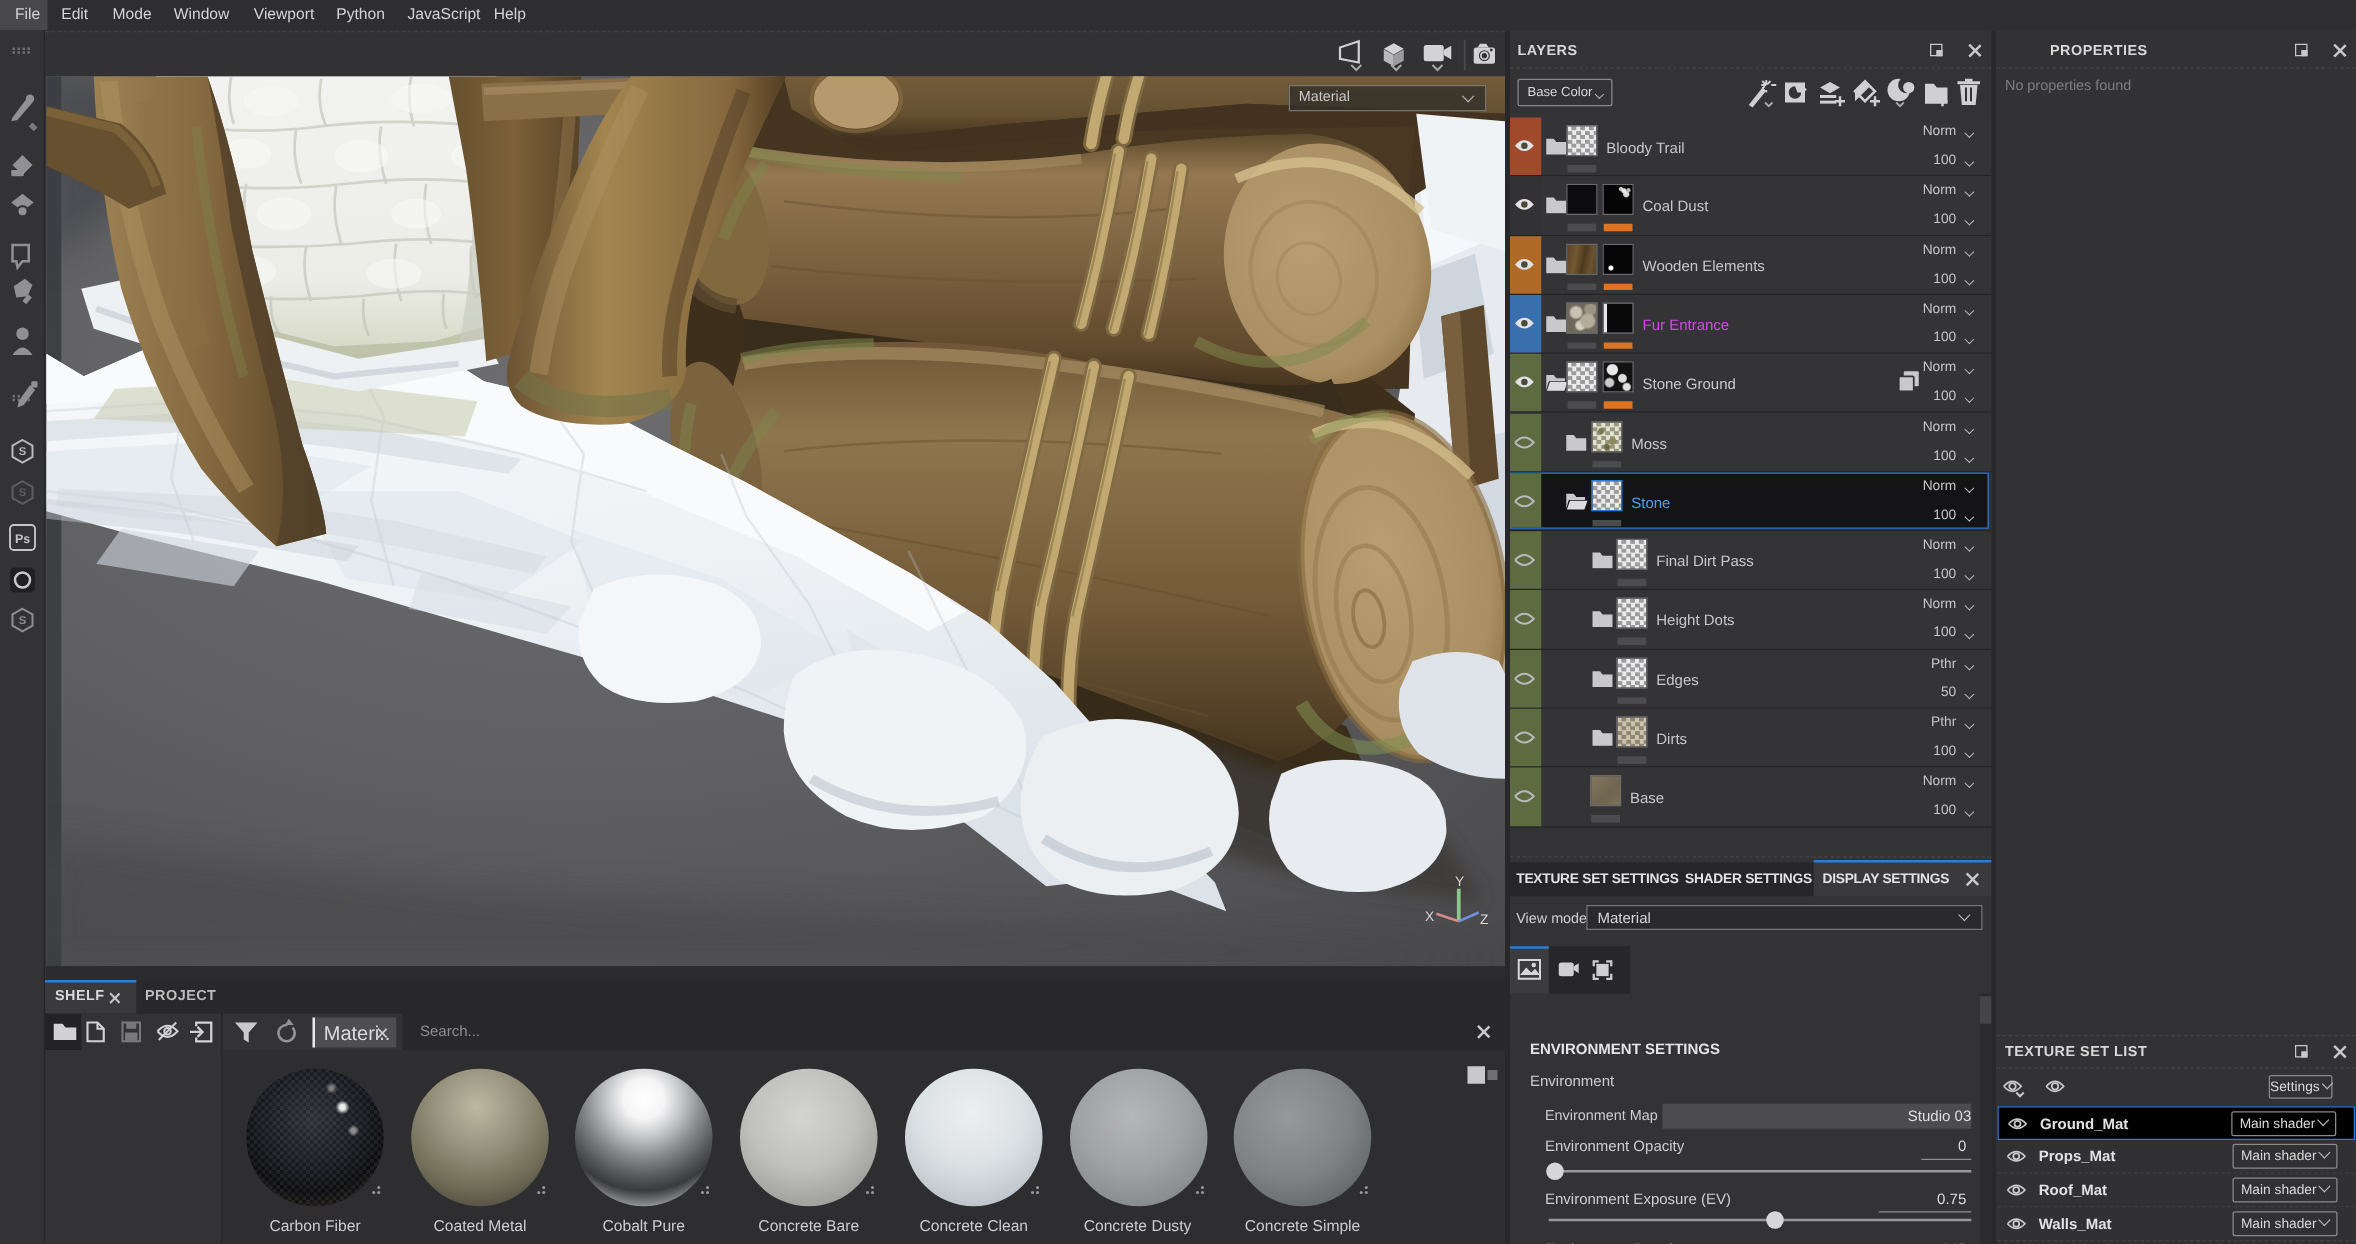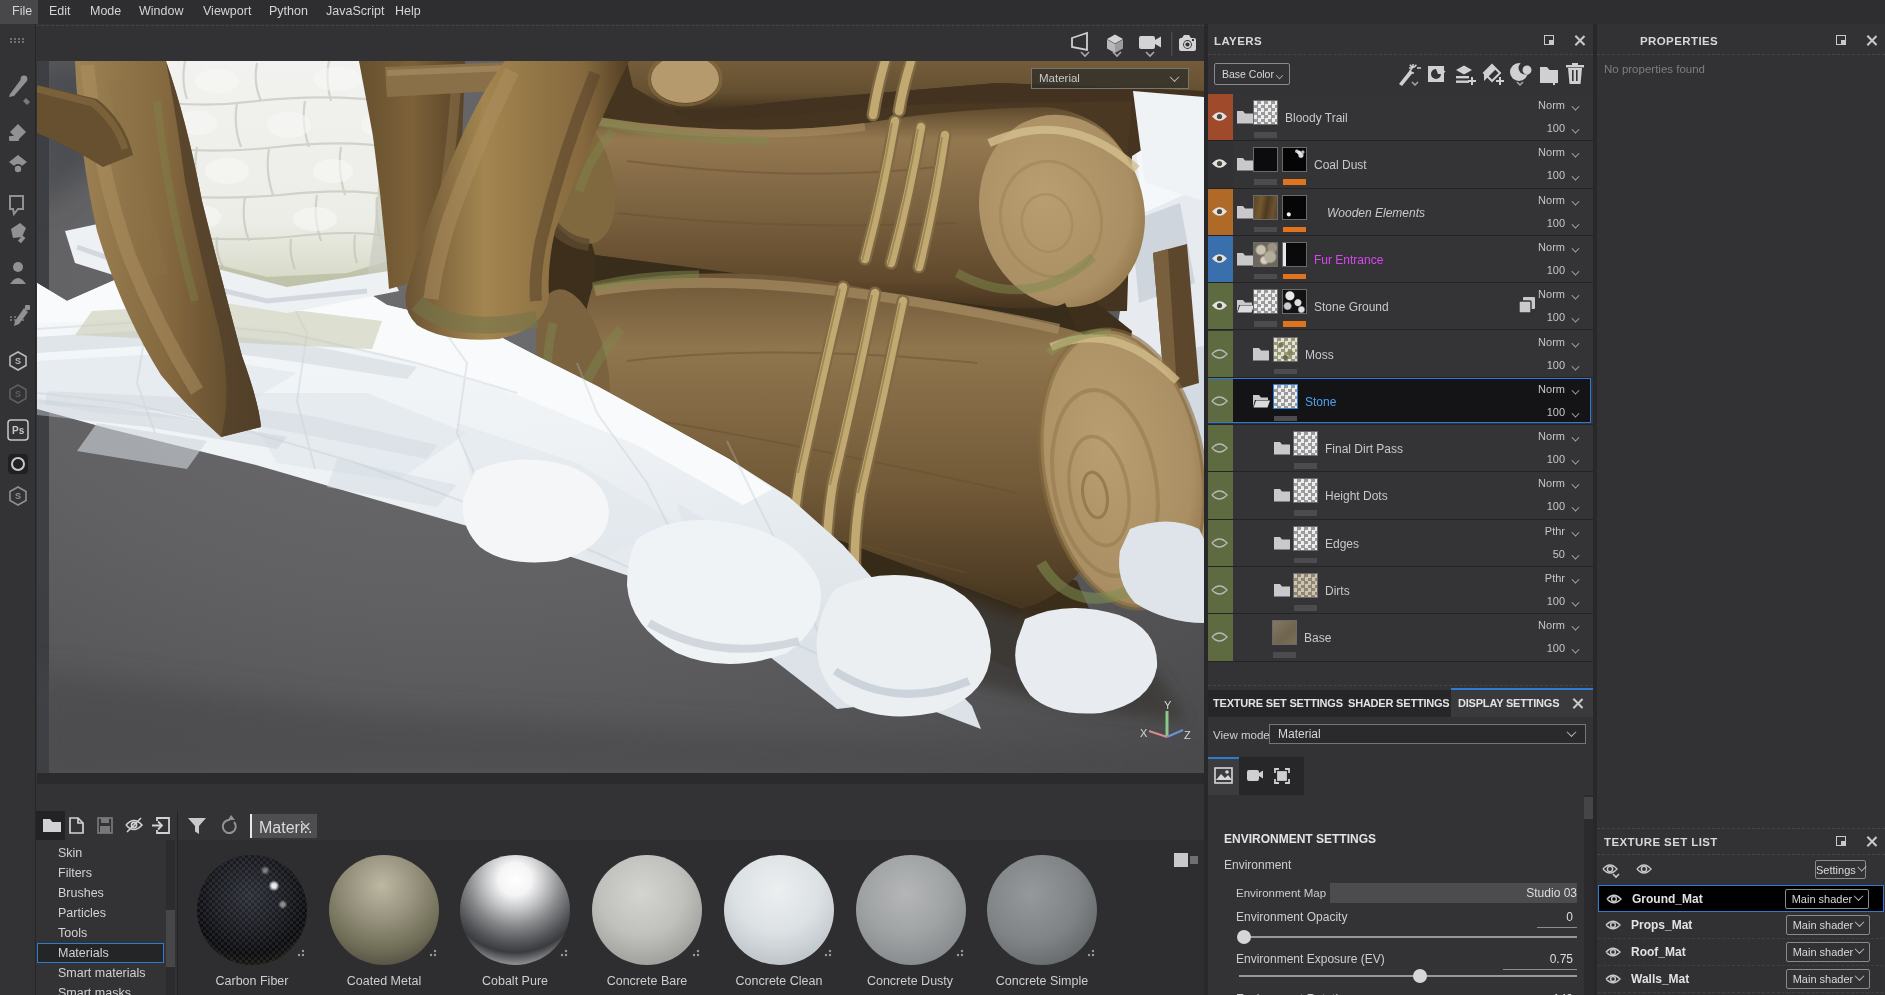--- a/index.html
+++ b/index.html
@@ -369,20 +369,26 @@
 </g>
 <text x="1127" y="648" font-size="11" fill="#d8d8d8" font-family="Liberation Sans">Y</text>
 <text x="1103" y="676" font-size="11" fill="#d8d8d8" font-family="Liberation Sans">X</text>
 <text x="1147" y="678" font-size="11" fill="#d8d8d8" font-family="Liberation Sans">Z</text>
 </svg>
 
 <div class="abs" style="left:994px;top:7px;width:158px;height:21px;background:rgba(50,48,42,.82);border:1px solid #77776f;color:#c9c9c9;font-size:11.5px;line-height:19px;padding-left:7px;">Material<span class="chev" style="position:absolute;right:10px;top:6px;"></span></div>
 </div>
 <div class="abs" style="left:37px;top:773px;width:1167px;height:11px;background:#2b2b2d;"></div>
 <div class="abs" style="left:36px;top:784px;width:1172px;height:211px;background:#333335;">
+<div class="abs" style="left:0;top:0;width:1172px;height:27px;background:#29292b;">
+<div class="abs" style="left:0;top:0;width:73px;height:27px;background:#3a3a3c;border-top:2px solid #2e7bd2;"></div>
+<div class="abs hdrtxt" style="left:8px;top:7px;">SHELF</div>
+<div class="xicon" style="position:absolute;left:50px;top:9px;transform:scale(.82);"></div>
+<div class="abs hdrtxt" style="left:80px;top:7px;color:#bdbdbd;">PROJECT</div>
+</div>
 <div class="abs" style="left:0;top:27px;width:1172px;height:29px;background:#333335;">
 <div class="abs" style="left:0;top:0;width:29px;height:29px;background:#232325;"></div>
 <svg class="abs" style="left:0;top:0" width="320" height="29" viewBox="0 0 320 29">
 <g fill="#d2d2d4">
  <path d="M7 8 h7 l2.5 3 h8.5 v10 h-18 z"></path>
  <path d="M34 7 h8 l5 5 v10 h-13 z" fill="none" stroke="#d2d2d4" stroke-width="1.7"></path>
           <path d="M42 7 v5 h5" fill="none" stroke="#d2d2d4" stroke-width="1.7"></path>
  <rect x="62" y="7" width="14" height="15" fill="none" stroke="#78787a" stroke-width="1.7"></rect>
           <rect x="65" y="7" width="8" height="5" fill="#78787a"></rect>
           <rect x="64" y="15" width="10" height="7" fill="#78787a"></rect>
@@ -402,33 +408,24 @@
 <path d="M6 7 h18 l-7 8 v8 l-4 -2.5 v-5.5 z" fill="#c9c9cb"></path>
 <g fill="none" stroke="#939395" stroke-width="2">
           <path d="M48 9 a6.5 6.5 0 1 0 4 2"></path>
         </g>
         <path d="M49 4 l4 5 h-7 z" fill="#939395"></path>
 </svg>
 <div class="abs" style="left:214px;top:3px;width:67px;height:24px;background:#4e4e50;border-left:2px solid #e8e8e8;">
         <span style="position:absolute;left:7px;top:5px;font-size:16px;color:#dcdcde;">Materi..</span>
         <div class="xicon" style="position:absolute;right:6px;top:7px;transform:scale(.75);"></div>
       </div>
-</div>
-<div class="abs" style="left:0;top:56px;width:141px;height:155px;background:#333335;">
-<div class="abs" style="left:22px;top:6px;font-size:12.5px;color:#d2d2d4;">Skin</div>
-<div class="abs" style="left:22px;top:26px;font-size:12.5px;color:#d2d2d4;">Filters</div>
-<div class="abs" style="left:22px;top:46px;font-size:12.5px;color:#d2d2d4;">Brushes</div>
-<div class="abs" style="left:22px;top:66px;font-size:12.5px;color:#d2d2d4;">Particles</div>
-<div class="abs" style="left:22px;top:86px;font-size:12.5px;color:#d2d2d4;">Tools</div>
-<div class="abs" style="left:1px;top:103px;width:127px;height:20px;background:#232527;border:1px solid #2e7bd2;"></div>
-<div class="abs" style="left:22px;top:106px;font-size:12.5px;color:#d2d2d4;">Materials</div>
-<div class="abs" style="left:22px;top:126px;font-size:12.5px;color:#d2d2d4;">Smart materials</div>
-<div class="abs" style="left:22px;top:146px;font-size:12.5px;color:#d2d2d4;">Smart masks</div>
-<div class="abs" style="left:130px;top:0;width:9px;height:155px;background:#2c2c2e;"></div>
-<div class="abs" style="left:130px;top:70px;width:9px;height:57px;background:#47474a;"></div>
+<div class="abs" style="left:286px;top:0;width:886px;height:29px;background:#28282a;">
+        <span style="position:absolute;left:14px;top:7px;font-size:12px;color:#8e8e90;">Search...</span>
+        <div class="xicon" style="position:absolute;right:16px;top:9px;"></div>
+      </div>
 </div>
 <div class="abs" style="left:142px;top:56px;width:1030px;height:155px;background:#2e2e30;">
 <div class="abs" style="left:19px;top:15px;width:110px;height:110px;border-radius:50%;background:radial-gradient(circle at 70% 28%, rgba(255,255,255,.9) 0 2%, transparent 5%),radial-gradient(circle at 78% 45%, rgba(235,230,220,.55) 0 1.5%, transparent 4.5%),radial-gradient(circle at 62% 14%, rgba(220,215,205,.5) 0 1.2%, transparent 4%),repeating-conic-gradient(rgba(120,125,135,.14) 0% 25%, rgba(0,0,0,.12) 0% 50%),radial-gradient(circle at 48% 36%, #31343c 0%, #1f2026 38%, #0e0e11 66%, #2a2619 90%, #15150f 100%);background-size:100% 100%,100% 100%,100% 100%,6px 6px,100% 100%;"></div>
 <div class="abs" style="left:8px;top:134px;width:132px;text-align:center;font-size:12.5px;color:#cdcdcf;">Carbon Fiber</div>
 <div class="abs" style="left:119px;top:103px;width:8px;height:8px;"><svg width="8" height="8">
           <circle cx="2" cy="6" r="1.2" fill="#9a9a9c"></circle>
           <circle cx="6" cy="6" r="1.2" fill="#9a9a9c"></circle>
           <circle cx="6" cy="2" r="1.2" fill="#9a9a9c"></circle>
         </svg></div>
 <div class="abs" style="left:151px;top:15px;width:110px;height:110px;border-radius:50%;background:radial-gradient(circle at 48% 28%, #bcb8a2 0%, #97937e 34%, #73705a 64%, #4a483c 90%, #383730 100%);"></div>
@@ -554,21 +551,21 @@
 <div class="abs" style="left:0;top:0px;width:25px;height:46.3px;background:#b06a28;"></div>
 <svg style="position:absolute;left:3px;top:16px" width="17" height="13" viewBox="0 0 17 13">
         <path d="M1 6.5 q7.5 -8.5 15 0 q-7.5 8.5 -15 0" fill="#e2e2e4"></path>
         <circle cx="8.5" cy="6.5" r="2.6" fill="#4a4a3a"></circle>
       </svg>
 <svg style="position:absolute;left:28px;top:15px" width="18" height="15" viewBox="0 0 18 15">
         <path d="M1 2 h6 l2 2.5 h8 v10 h-16 z" fill="#c9c9cb"></path>
       </svg>
 <div style="position:absolute;left:45px;top:6px;width:25px;height:25px;border:1px solid #6a6a6c;background:linear-gradient(100deg,#5c4427 0%,#73592f 30%,#4e3a20 55%,#6b5330 80%,#584226 100%);"></div>
 <div style="position:absolute;left:74px;top:6px;width:25px;height:25px;border:1px solid #6a6a6c;background:radial-gradient(circle at 25% 80%, #fff 0 1.5px, transparent 2.5px),#060607;"></div>
-<div class="abs" style="left:119px;top:17px;font-size:12px;color:#c8c8ca;font-style:italic;">Wooden Elements</div>
+<div class="abs" style="left:106px;top:17px;font-size:12px;color:#c8c8ca;">Wooden Elements</div>
 <div class="abs" style="left:46px;top:38px;width:23px;height:5.5px;background:#4c4c4e;"></div>
 <div class="abs" style="left:75px;top:38px;width:23px;height:5.5px;background:#e0731d;"></div>
 <div class="abs" style="right:28px;top:5px;font-size:11px;color:#c6c6c8;">Norm</div>
 <span class="chev" style="position:absolute;right:14px;top:9px;transform:rotate(45deg) scale(.8);"></span>
 <div class="abs" style="right:28px;top:28px;font-size:11px;color:#c6c6c8;">100</div>
 <span class="chev" style="position:absolute;right:14px;top:32px;transform:rotate(45deg) scale(.8);"></span>
 </div>
 <div class="abs" style="left:0;top:211.9px;width:385px;height:47.3px;background:#343437;border-bottom:1px solid #242427;">
 <div class="abs" style="left:0;top:0px;width:25px;height:46.3px;background:#3a6fae;"></div>
 <svg style="position:absolute;left:3px;top:16px" width="17" height="13" viewBox="0 0 17 13">

